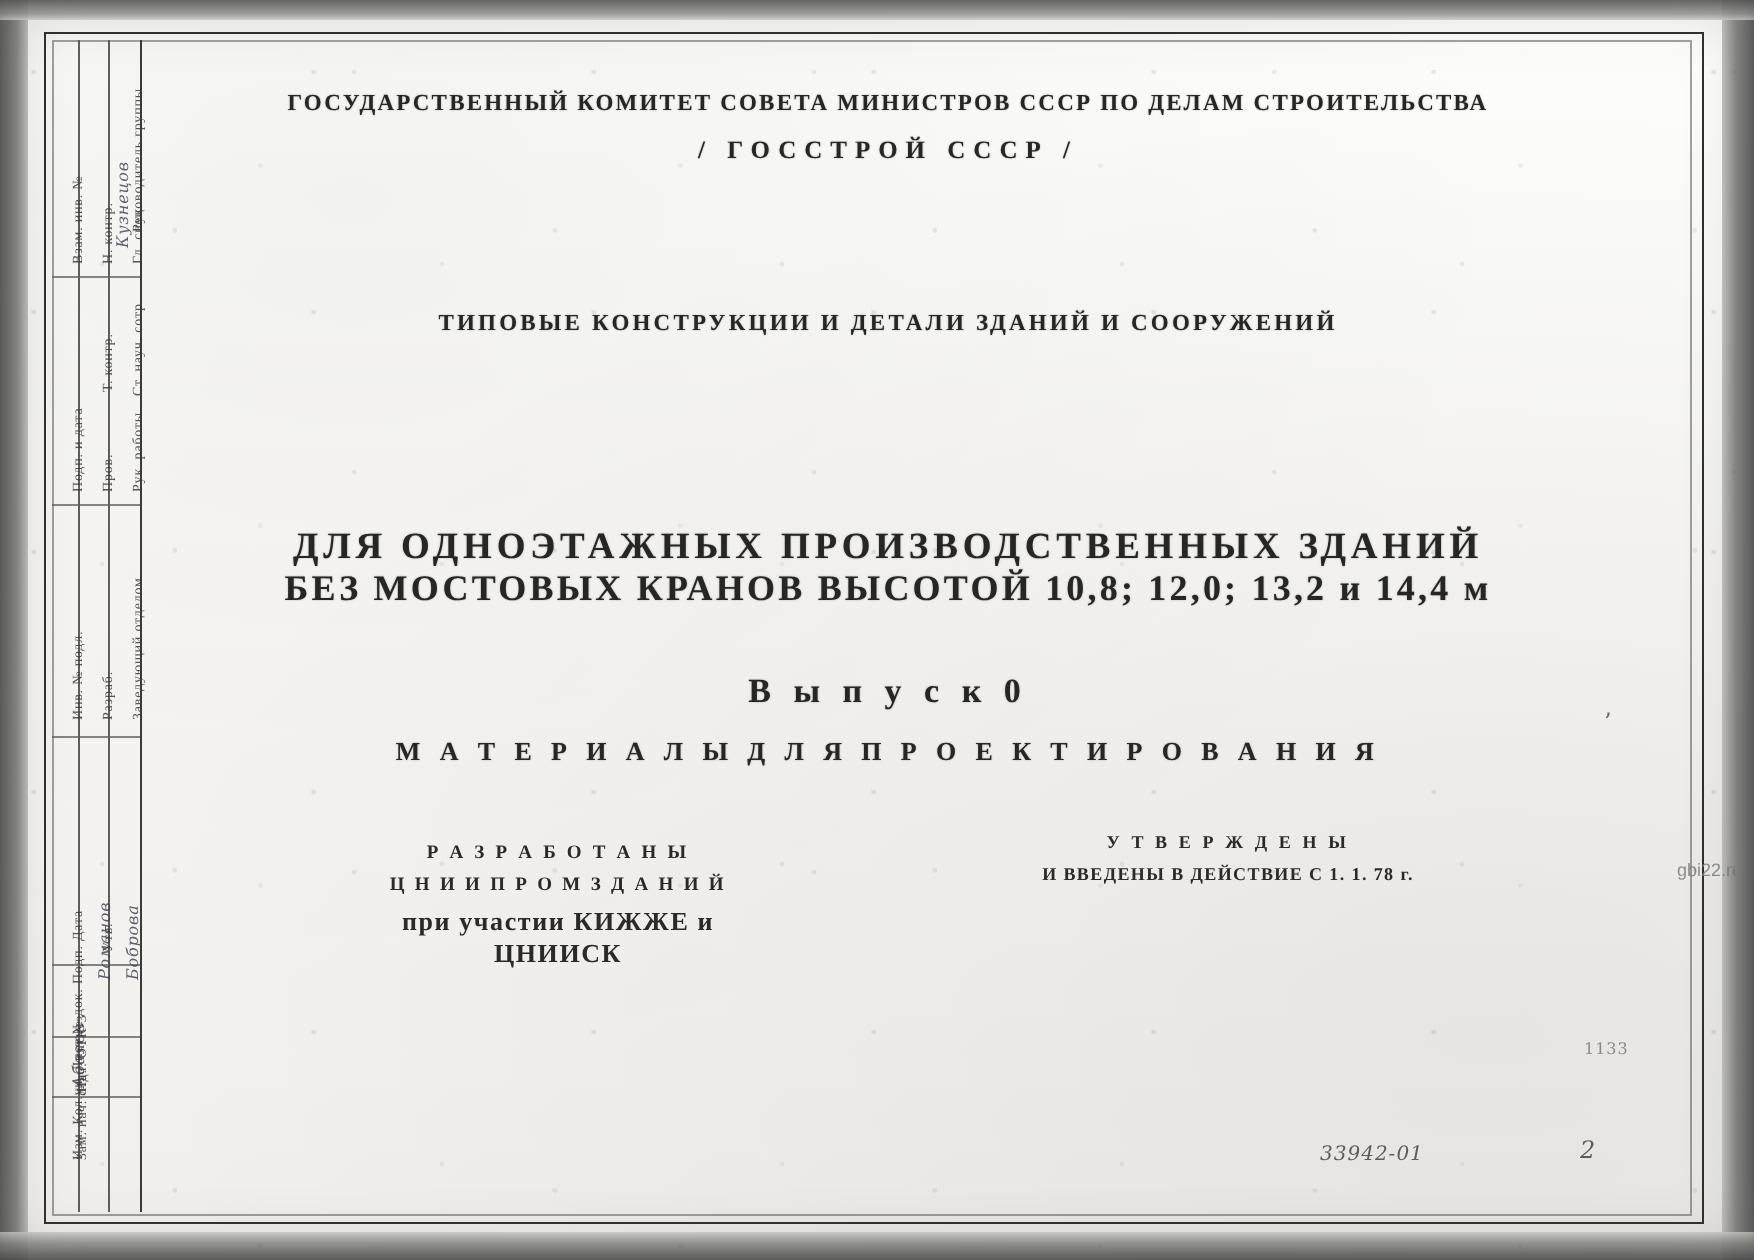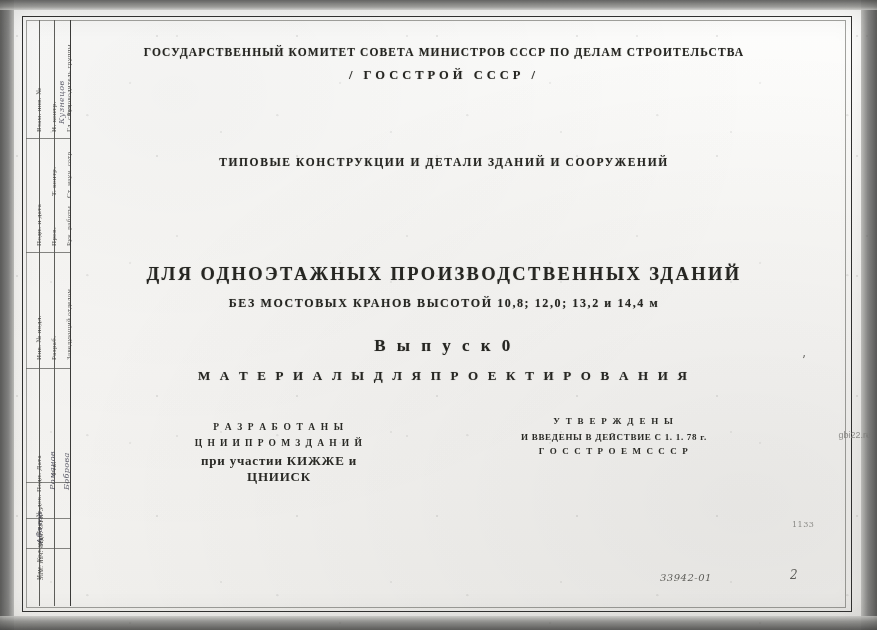--- a/index.html
+++ b/index.html
@@ -155,22 +155,22 @@
     letter-spacing: 1.6px;
     font-weight: bold;
   }
   .t-main2 {
     top: 240px;
     font-size: 18.5px;
     letter-spacing: 2.4px;
     font-weight: bold;
   }
   .t-main3 {
-    top: 272px;
-    font-size: 12px;
+    top: 260px;
+    font-size: 18px;
     letter-spacing: 1.6px;
     font-weight: bold;
   }
   .t-issue {
     top: 312px;
     font-size: 17px;
     letter-spacing: 3.5px;
     font-weight: bold;
   }
   .t-issue-sub {
@@ -312,21 +312,20 @@
 
     <div class="blk blk-left">
       <div class="l1">Р А З Р А Б О Т А Н Ы</div>
       <div class="l2">Ц Н И И П Р О М З Д А Н И Й</div>
       <div class="l3">при участии КИЖЖЕ и ЦНИИСК</div>
     </div>
 
     <div class="blk blk-right">
       <div class="l1">У Т В Е Р Ж Д Е Н Ы</div>
       <div class="l2">И ВВЕДЕНЫ  В ДЕЙСТВИЕ С 1. 1. 78 г.</div>
-      <div class="l3">Г О С С Т Р О Е М   С С С Р</div>
     </div>
 
     <div class="mark m-apost">’</div>
   </div>
 
   <div class="mark m-bottomnum">33942-01</div>
   <div class="mark m-page">2</div>
   <div class="mark m-side">1133</div>
 
   <div class="watermark">gbi22.ru</div>

